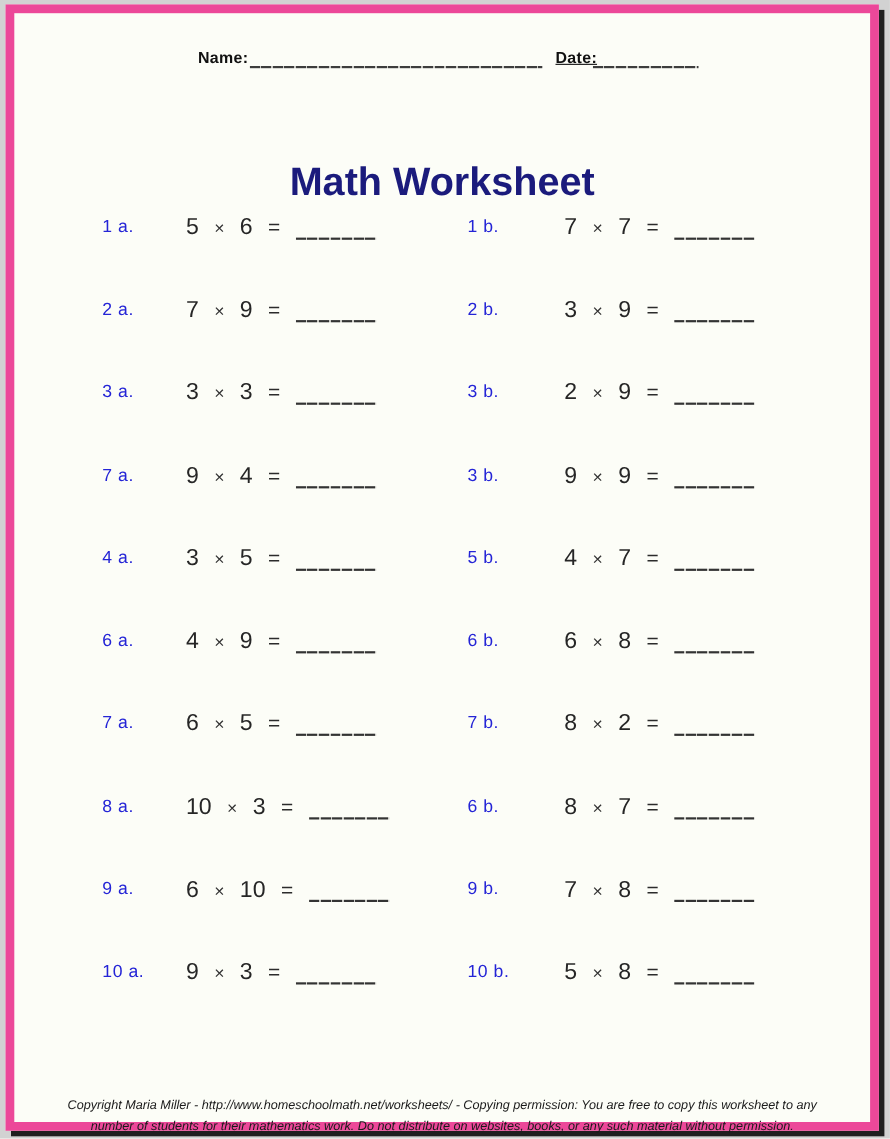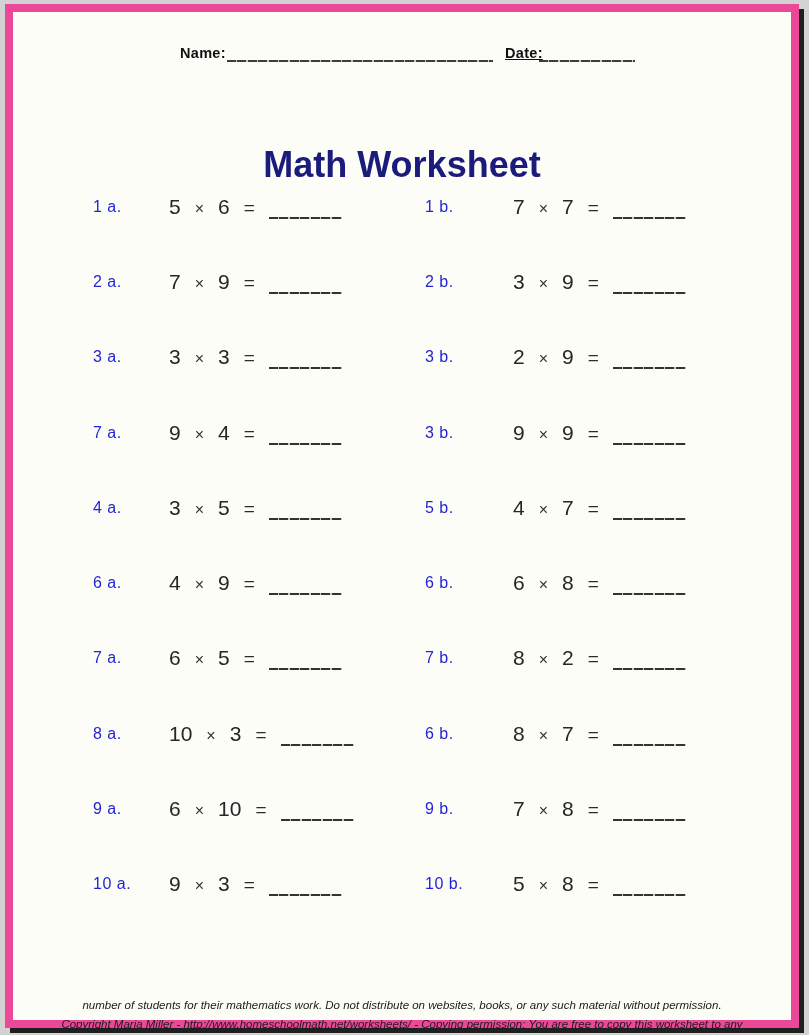--- a/index.html
+++ b/index.html
@@ -270,17 +270,17 @@
           <span class="op">×</span>
           <span>8</span>
           <span class="eq">=</span>
           <span class="blank"></span>
       </span>
     </div>
 
   </div>
 
   <div class="footer">
+    <div>Copyright Maria Miller - http://www.homeschoolmath.net/worksheets/ - Copying permission: You are free to copy this worksheet to any</div>
     <div>number of students for their mathematics work. Do not distribute on websites, books, or any such material without permission.</div>
-    <div>Copyright Maria Miller - http://www.homeschoolmath.net/worksheets/ - Copying permission: You are free to copy this worksheet to any</div>
   </div>
 
 </div>
 
 </body></html>

